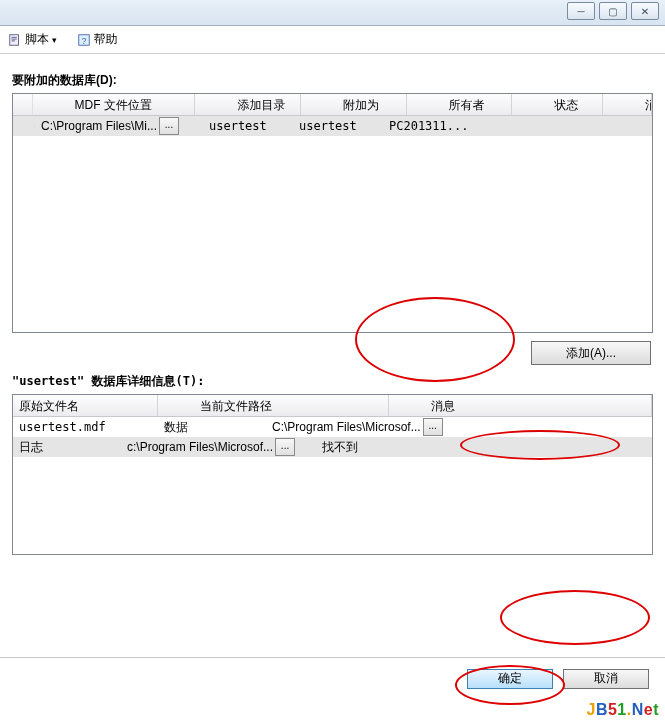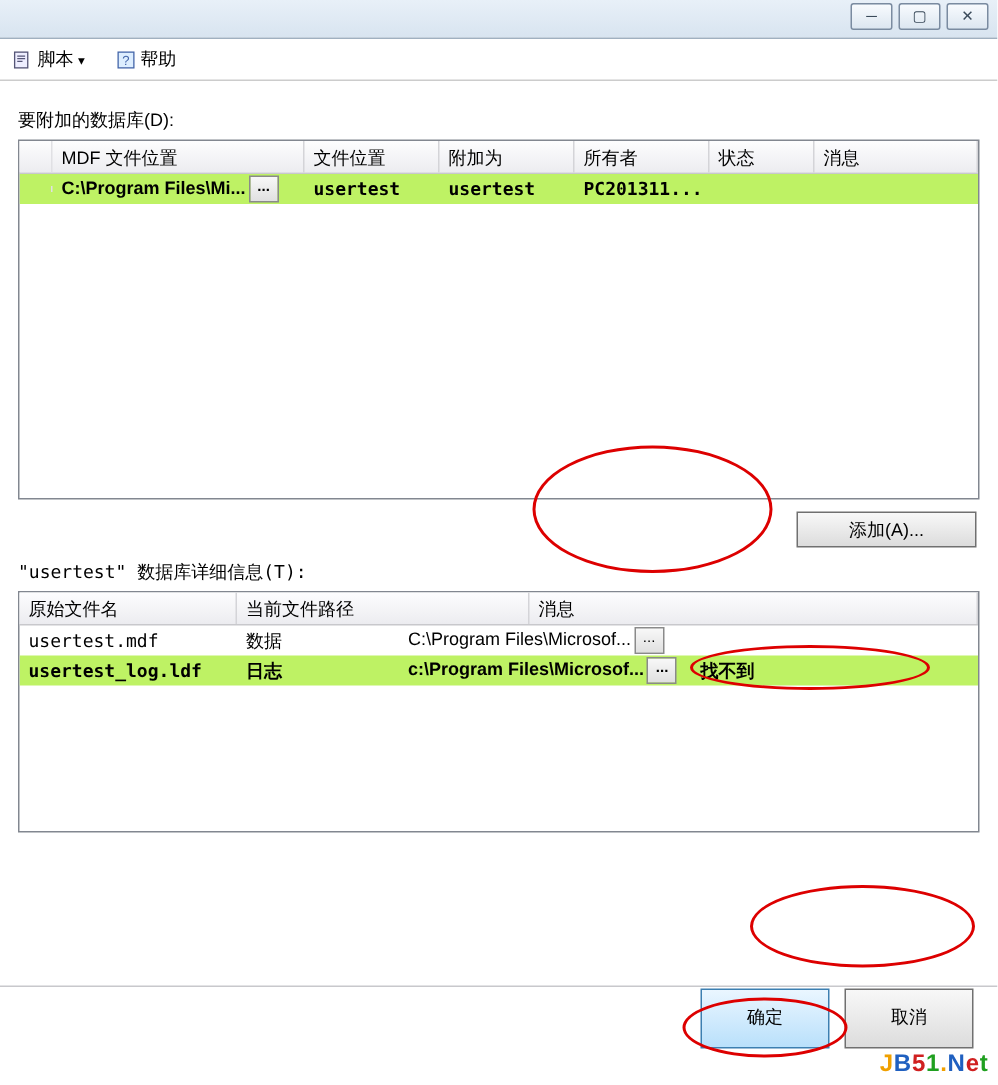--- a/index.html
+++ b/index.html
@@ -8,29 +8,29 @@
 .titlebar { height: 26px; background: linear-gradient(#e8f0f8,#d8e4f0); border-bottom: 1px solid #a0b0c0; position: relative; }
 .winbtns { position: absolute; right: 6px; top: 2px; display: flex; gap: 4px; }
 .winbtn { width: 28px; height: 18px; border: 1px solid #7a8ba0; border-radius: 2px; background: linear-gradient(#f8fbfe,#dce6f0); display: flex; align-items: center; justify-content: center; font-family: "Segoe UI Symbol", Arial; font-size: 10px; color: #3a4a5a; }
 
 .toolbar { height: 28px; border-bottom: 1px solid #ccc; display: flex; align-items: center; padding: 0 8px; gap: 20px; background: #fff; }
 .toolitem { display: flex; align-items: center; gap: 3px; }
 .icon-sm { width: 14px; height: 14px; display: inline-block; }
 
 .content { padding: 10px 12px 0 12px; }
 
-.section-label { margin: 8px 0 4px 0; }
+.section-label { margin: 8px 0 4px 0; font-weight: bold; }
 
 .grid-frame { border: 1px solid #828790; background: #fff; }
 .grid1 { height: 240px; display: flex; flex-direction: column; }
-.ghead { display: flex; background: linear-gradient(#fdfdfe,#ececf0); border-bottom: 1px solid #c8c8cc; height: 22px; }
+.ghead { display: flex; background: linear-gradient(#fdfdfe,#ececf0); border-bottom: 1px solid #c8c8cc; height: 22px; gap: 36px; }
 .gh { border-right: 1px solid #d4d4d8; padding: 3px 6px; font-size: 12px; white-space: nowrap; overflow: hidden; }
 .grow { display: flex; height: 20px; align-items: center; }
 .gc { padding: 2px 6px; font-family: SimSun, monospace; font-size: 12px; white-space: nowrap; overflow: hidden; }
-.sel { background: #bef264; font-weight: bold; }
+.sel { background: #e5e5e5; }
 .rowhdr { width: 22px; border-right: 1px solid #e0e0e4; }
 .gbody { flex: 1; overflow: hidden; }
 
 .col-mdf { width: 168px; }
 .col-dbn { width: 90px; }
 .col-att { width: 90px; }
 .col-own { width: 90px; }
 .col-sta { width: 70px; }
 .col-msg { flex: 1; }
 
@@ -42,21 +42,21 @@
 .ellbtn { width: 20px; height: 18px; border: 1px solid #8a8a8a; background: linear-gradient(#f8f8f8,#e0e0e0); font-size: 10px; line-height: 14px; text-align: center; display: inline-block; margin-left: 2px; vertical-align: middle; }
 
 .btnrow { display: flex; justify-content: flex-end; margin: 8px 2px 4px 0; }
 .btn { width: 120px; height: 24px; border: 1px solid #707070; background: linear-gradient(#f8f8f8,#dcdcdc); font-size: 12px; display: flex; align-items: center; justify-content: center; cursor: default; }
 .btn.disabled { color: #9a9a9a; border-color: #b0b0b0; background: linear-gradient(#f6f6f6,#ececec); }
 .btn.primary { background: linear-gradient(#eaf6ff,#b9e0fb); border-color: #3c7fb1; }
 
 .grid2 { height: 161px; display: flex; flex-direction: column; }
 
 .footer { position: absolute; left: 0; right: 0; bottom: 24px; height: 42px; border-top: 1px solid #c8c8cc; display: flex; align-items: center; justify-content: flex-end; padding: 0 16px; gap: 10px; }
-.fbtn { width: 86px; height: 40px; }
+.fbtn { width: 86px; height: 20px; }
 
 .annot-ellipse { position: absolute; border: 2px solid #d00; border-radius: 50%; pointer-events: none; }
 .an1 { left: 355px; top: 297px; width: 160px; height: 85px; }
 .an2 { left: 460px; top: 430px; width: 160px; height: 30px; }
 .an3 { left: 500px; top: 590px; width: 150px; height: 55px; }
 .an4 { left: 455px; top: 665px; width: 110px; height: 40px; }
 
 .watermark { position: absolute; right: 6px; bottom: 4px; font-family: Arial; font-size: 16px; font-weight: bold; letter-spacing: 0.5px; }
 .wm-j { color: #f0a000; }
 .wm-b { color: #2060c0; }
@@ -96,21 +96,21 @@
   </div>
 </div>
 
 <div class="content">
   <div class="section-label">要附加的数据库(D):</div>
 
   <div class="grid-frame grid1">
     <div class="ghead">
       <div class="gh rowhdr"></div>
       <div class="gh col-mdf">MDF 文件位置</div>
-      <div class="gh col-dbn">文件位置</div>
+      <div class="gh col-dbn">添加目录</div>
       <div class="gh col-att">附加为</div>
       <div class="gh col-own">所有者</div>
       <div class="gh col-sta">状态</div>
       <div class="gh col-msg">消息</div>
     </div>
     <div class="gbody">
       <div class="grow sel">
         <div class="gc rowhdr"></div>
         <div class="gc col-mdf"><span>C:\Program Files\Mi...</span><span class="ellbtn">...</span></div>
         <div class="gc col-dbn">usertest</div>
@@ -135,21 +135,20 @@
       <div class="gh col2-d">消息</div>
     </div>
     <div class="gbody">
       <div class="grow">
         <div class="gc col2-a">usertest.mdf</div>
         <div class="gc col2-b">数据</div>
         <div class="gc col2-c"><span>C:\Program Files\Microsof...</span><span class="ellbtn">...</span></div>
         <div class="gc col2-d"></div>
       </div>
       <div class="grow sel">
-        <div class="gc col2-a">usertest_log.ldf</div>
         <div class="gc col2-b">日志</div>
         <div class="gc col2-c"><span>c:\Program Files\Microsof...</span><span class="ellbtn">...</span></div>
         <div class="gc col2-d">找不到</div>
       </div>
     </div>
   </div>
 
 </div>
 
 <div class="footer">

